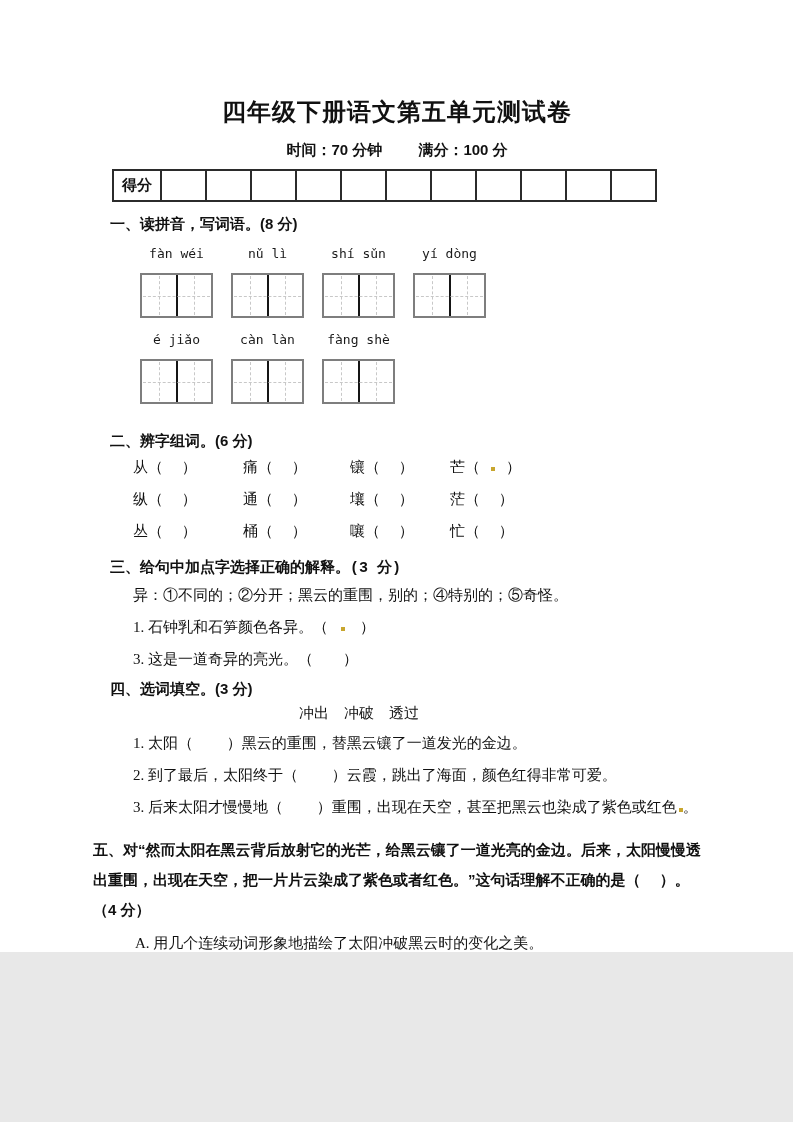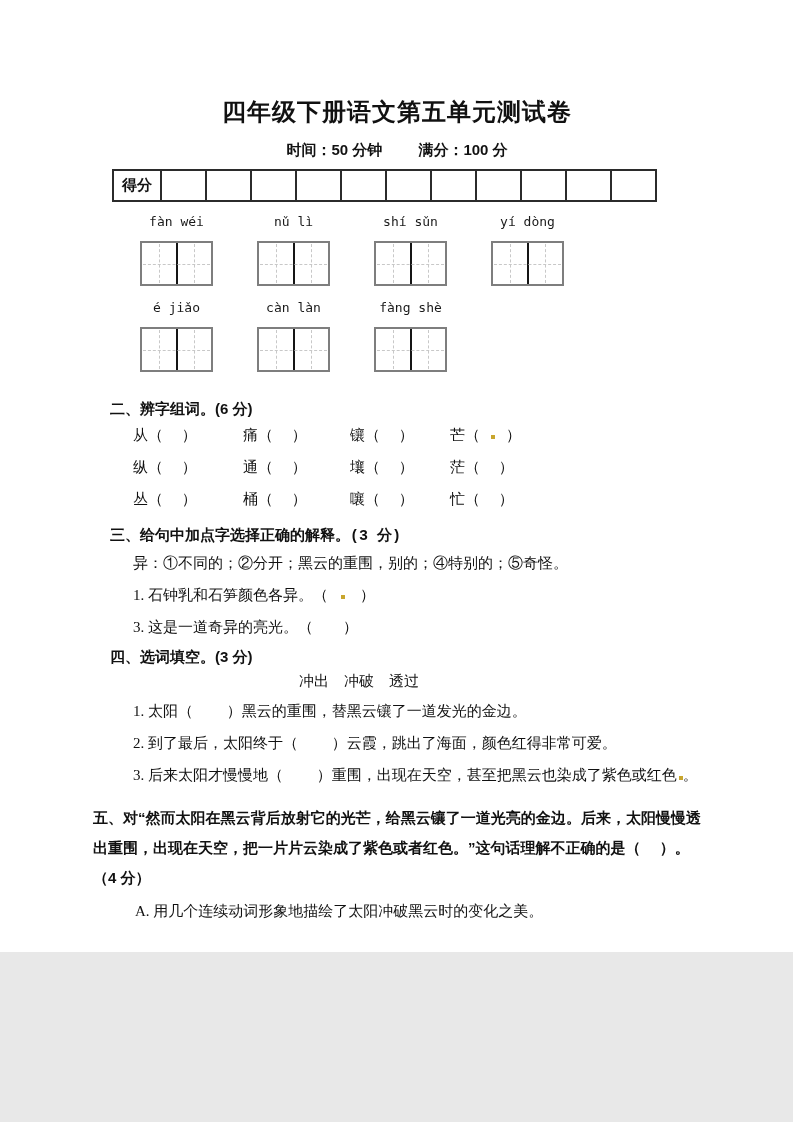--- a/index.html
+++ b/index.html
@@ -51,21 +51,21 @@
     margin:0 0 0 17px;
     font-family:"Liberation Sans", sans-serif;
     font-size:15px; font-weight:bold;
     line-height:20px;
   }
   .sec1-title { margin-top:12px; }
   .sec2-title { margin-top:27px; }
   .sec3-title { margin-top:12px;font-family:Liberation Mono, monospace; }
   .sec4-title { margin-top:4px; }
 
-  .py-row { display:flex; margin-left:47px; gap:44px; }
+  .py-row { display:flex; margin-left:47px; gap:18px; }
   .py-row1 { margin-top:11px; }
   .py-row2 { margin-top:13px; }
   .py-col { width:73px; }
   .py-label {
     text-align:center;
     font-family:"DejaVu Sans Mono", monospace;
     font-size:13px; line-height:17px;
     white-space:pre;
     margin-bottom:11px;
     color:#1a1a1a;
@@ -126,21 +126,21 @@
 </style>
 </head>
 <body>
 
 <div class="page">
   <div class="content">
 
     <h1 class="title">四年级下册语文第五单元测试卷</h1>
 
     <div class="subtitle">
-      <span>时间：50 分钟</span>
+      <span>时间：70 分钟</span>
       <span>满分：100 分</span>
     </div>
 
     <table class="score-table">
       <colgroup>
         <col style="width:48px">
           <col style="width:45px">
           <col style="width:45px">
           <col style="width:45px">
         <col style="width:45px">
@@ -163,20 +163,21 @@
         <td></td>
         <td></td>
         <td></td>
         <td></td>
         <td></td>
         <td></td>
       </tr>
     </tbody>
       </table>
 
+    <div class="sec-title sec1-title">一、读拼音，写词语。(8 分)</div>
 
     <div class="py-row py-row1">
       <div class="py-col">
         <div class="py-label">fàn wéi</div>
         <div class="tian-box">
             <div class="tian-cell first"></div>
             <div class="tian-cell"></div>
           </div>
       </div>
       <div class="py-col">

